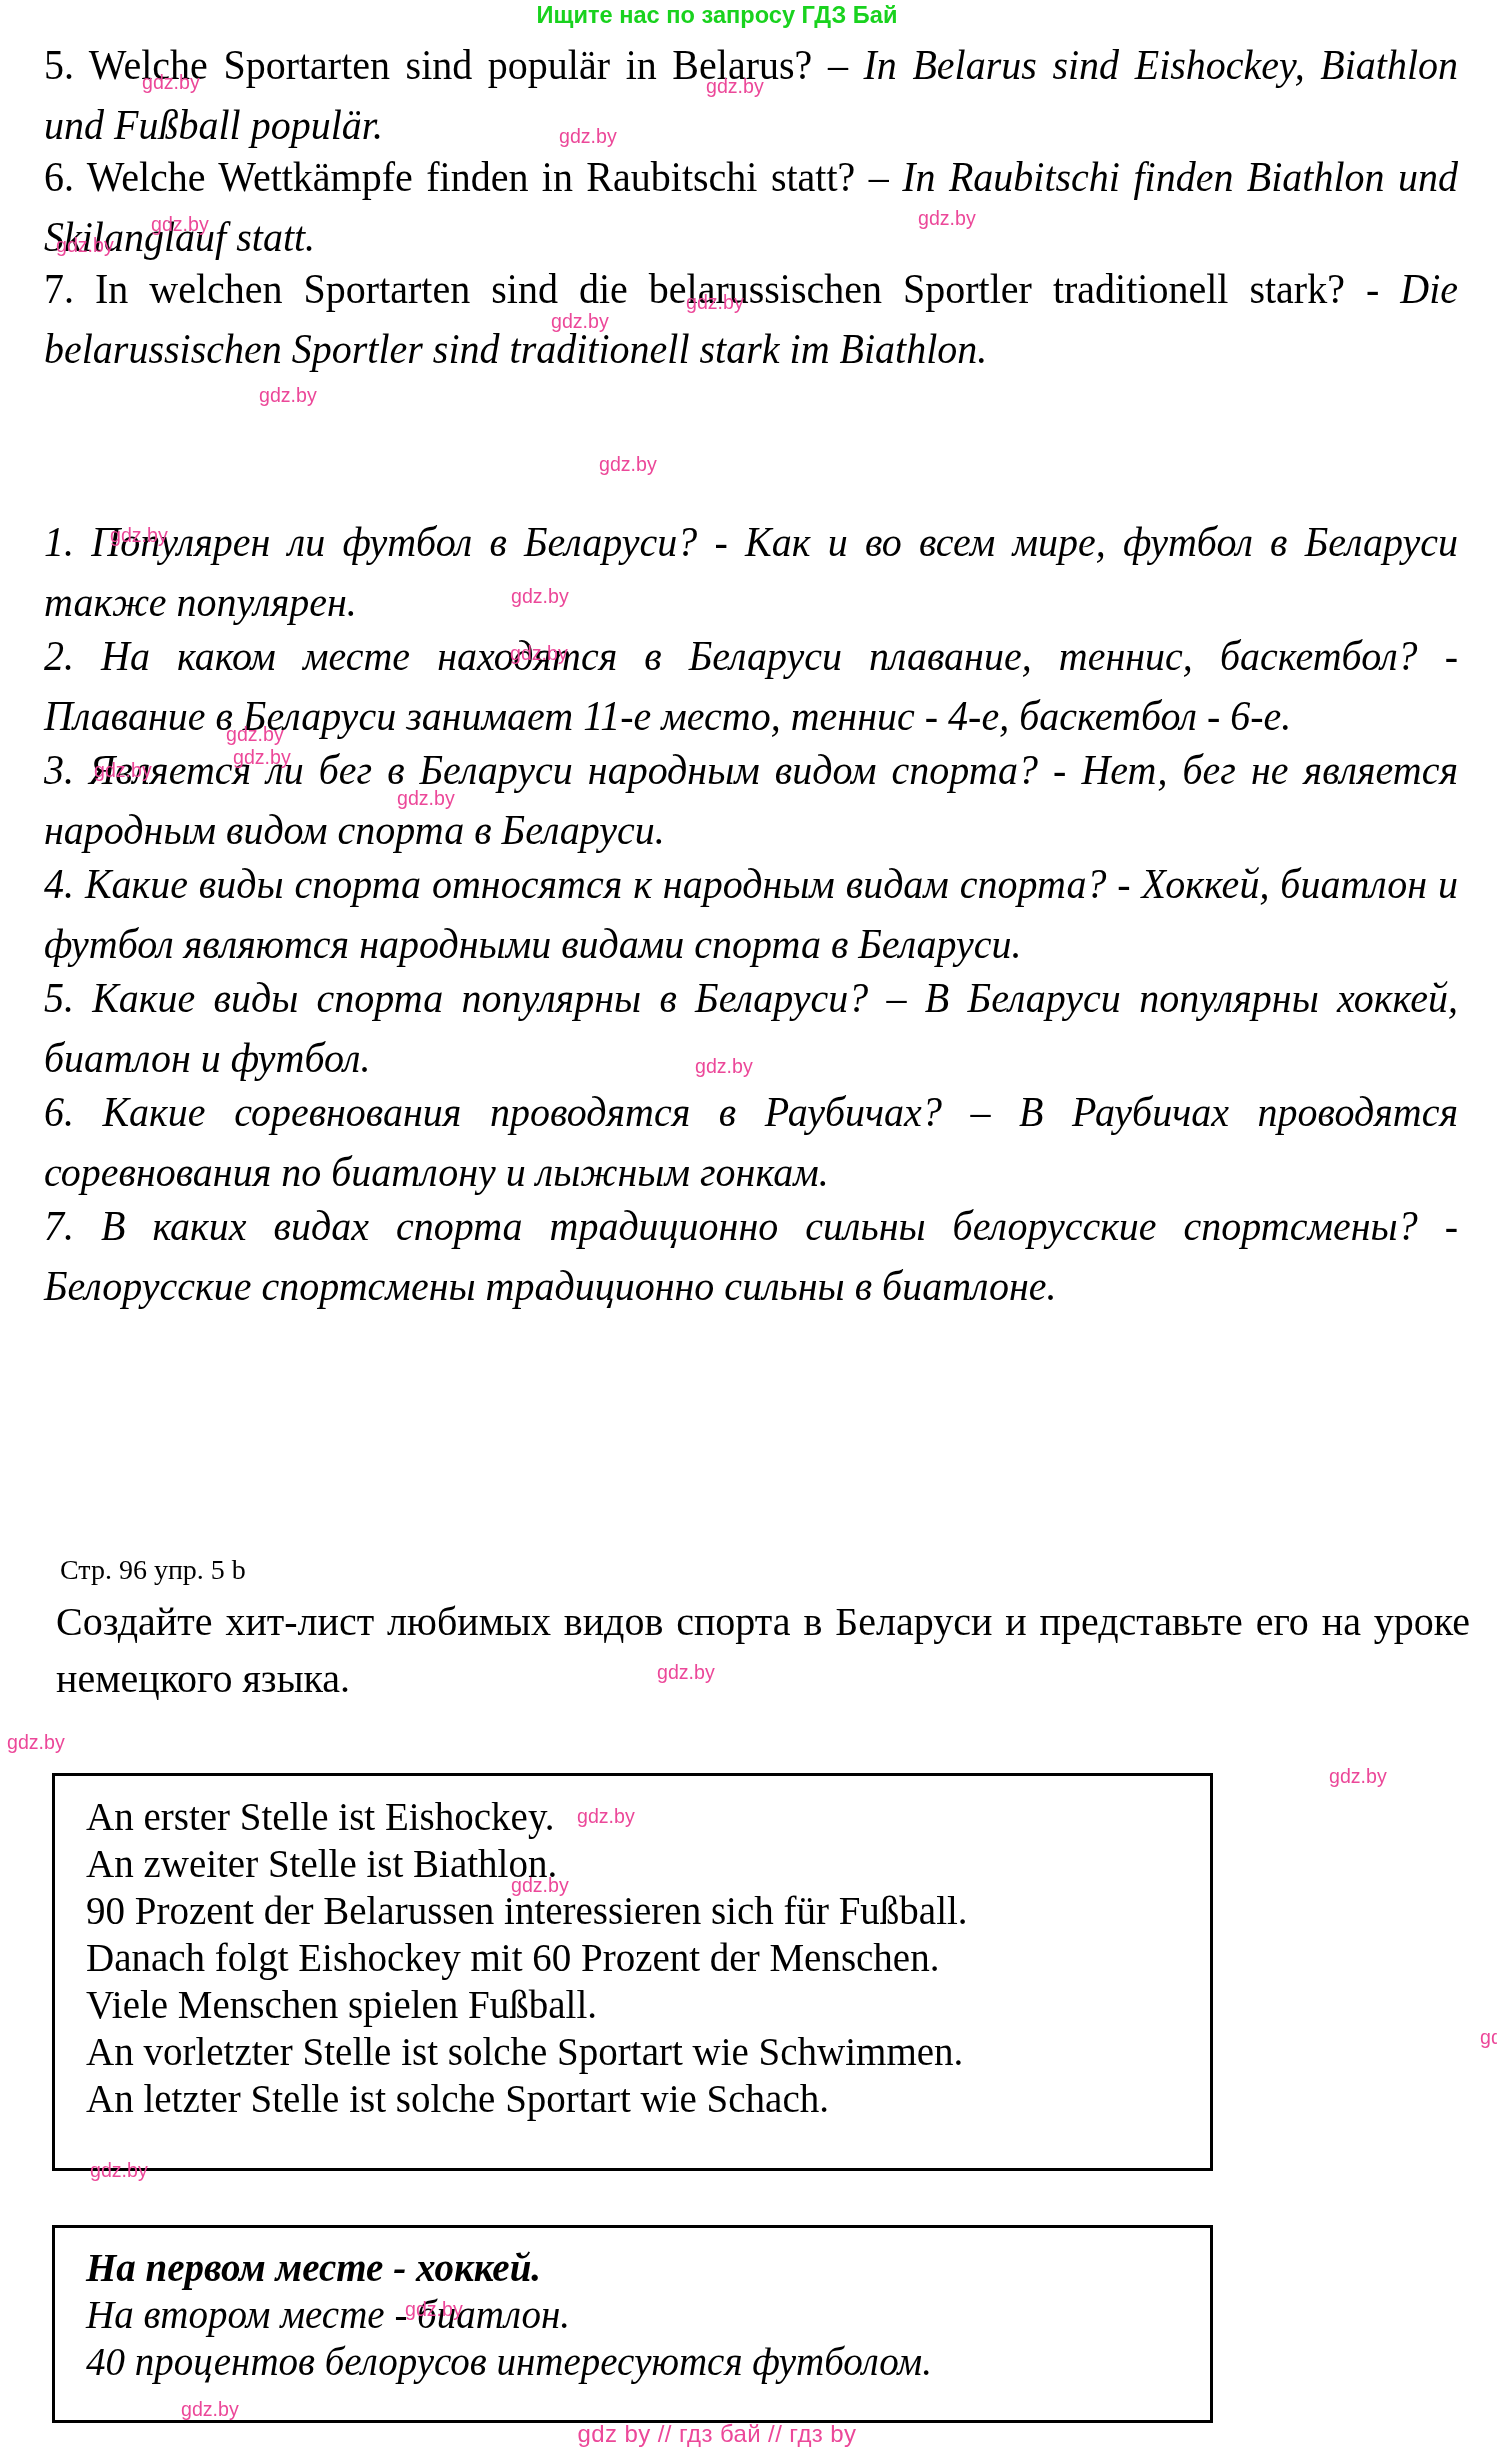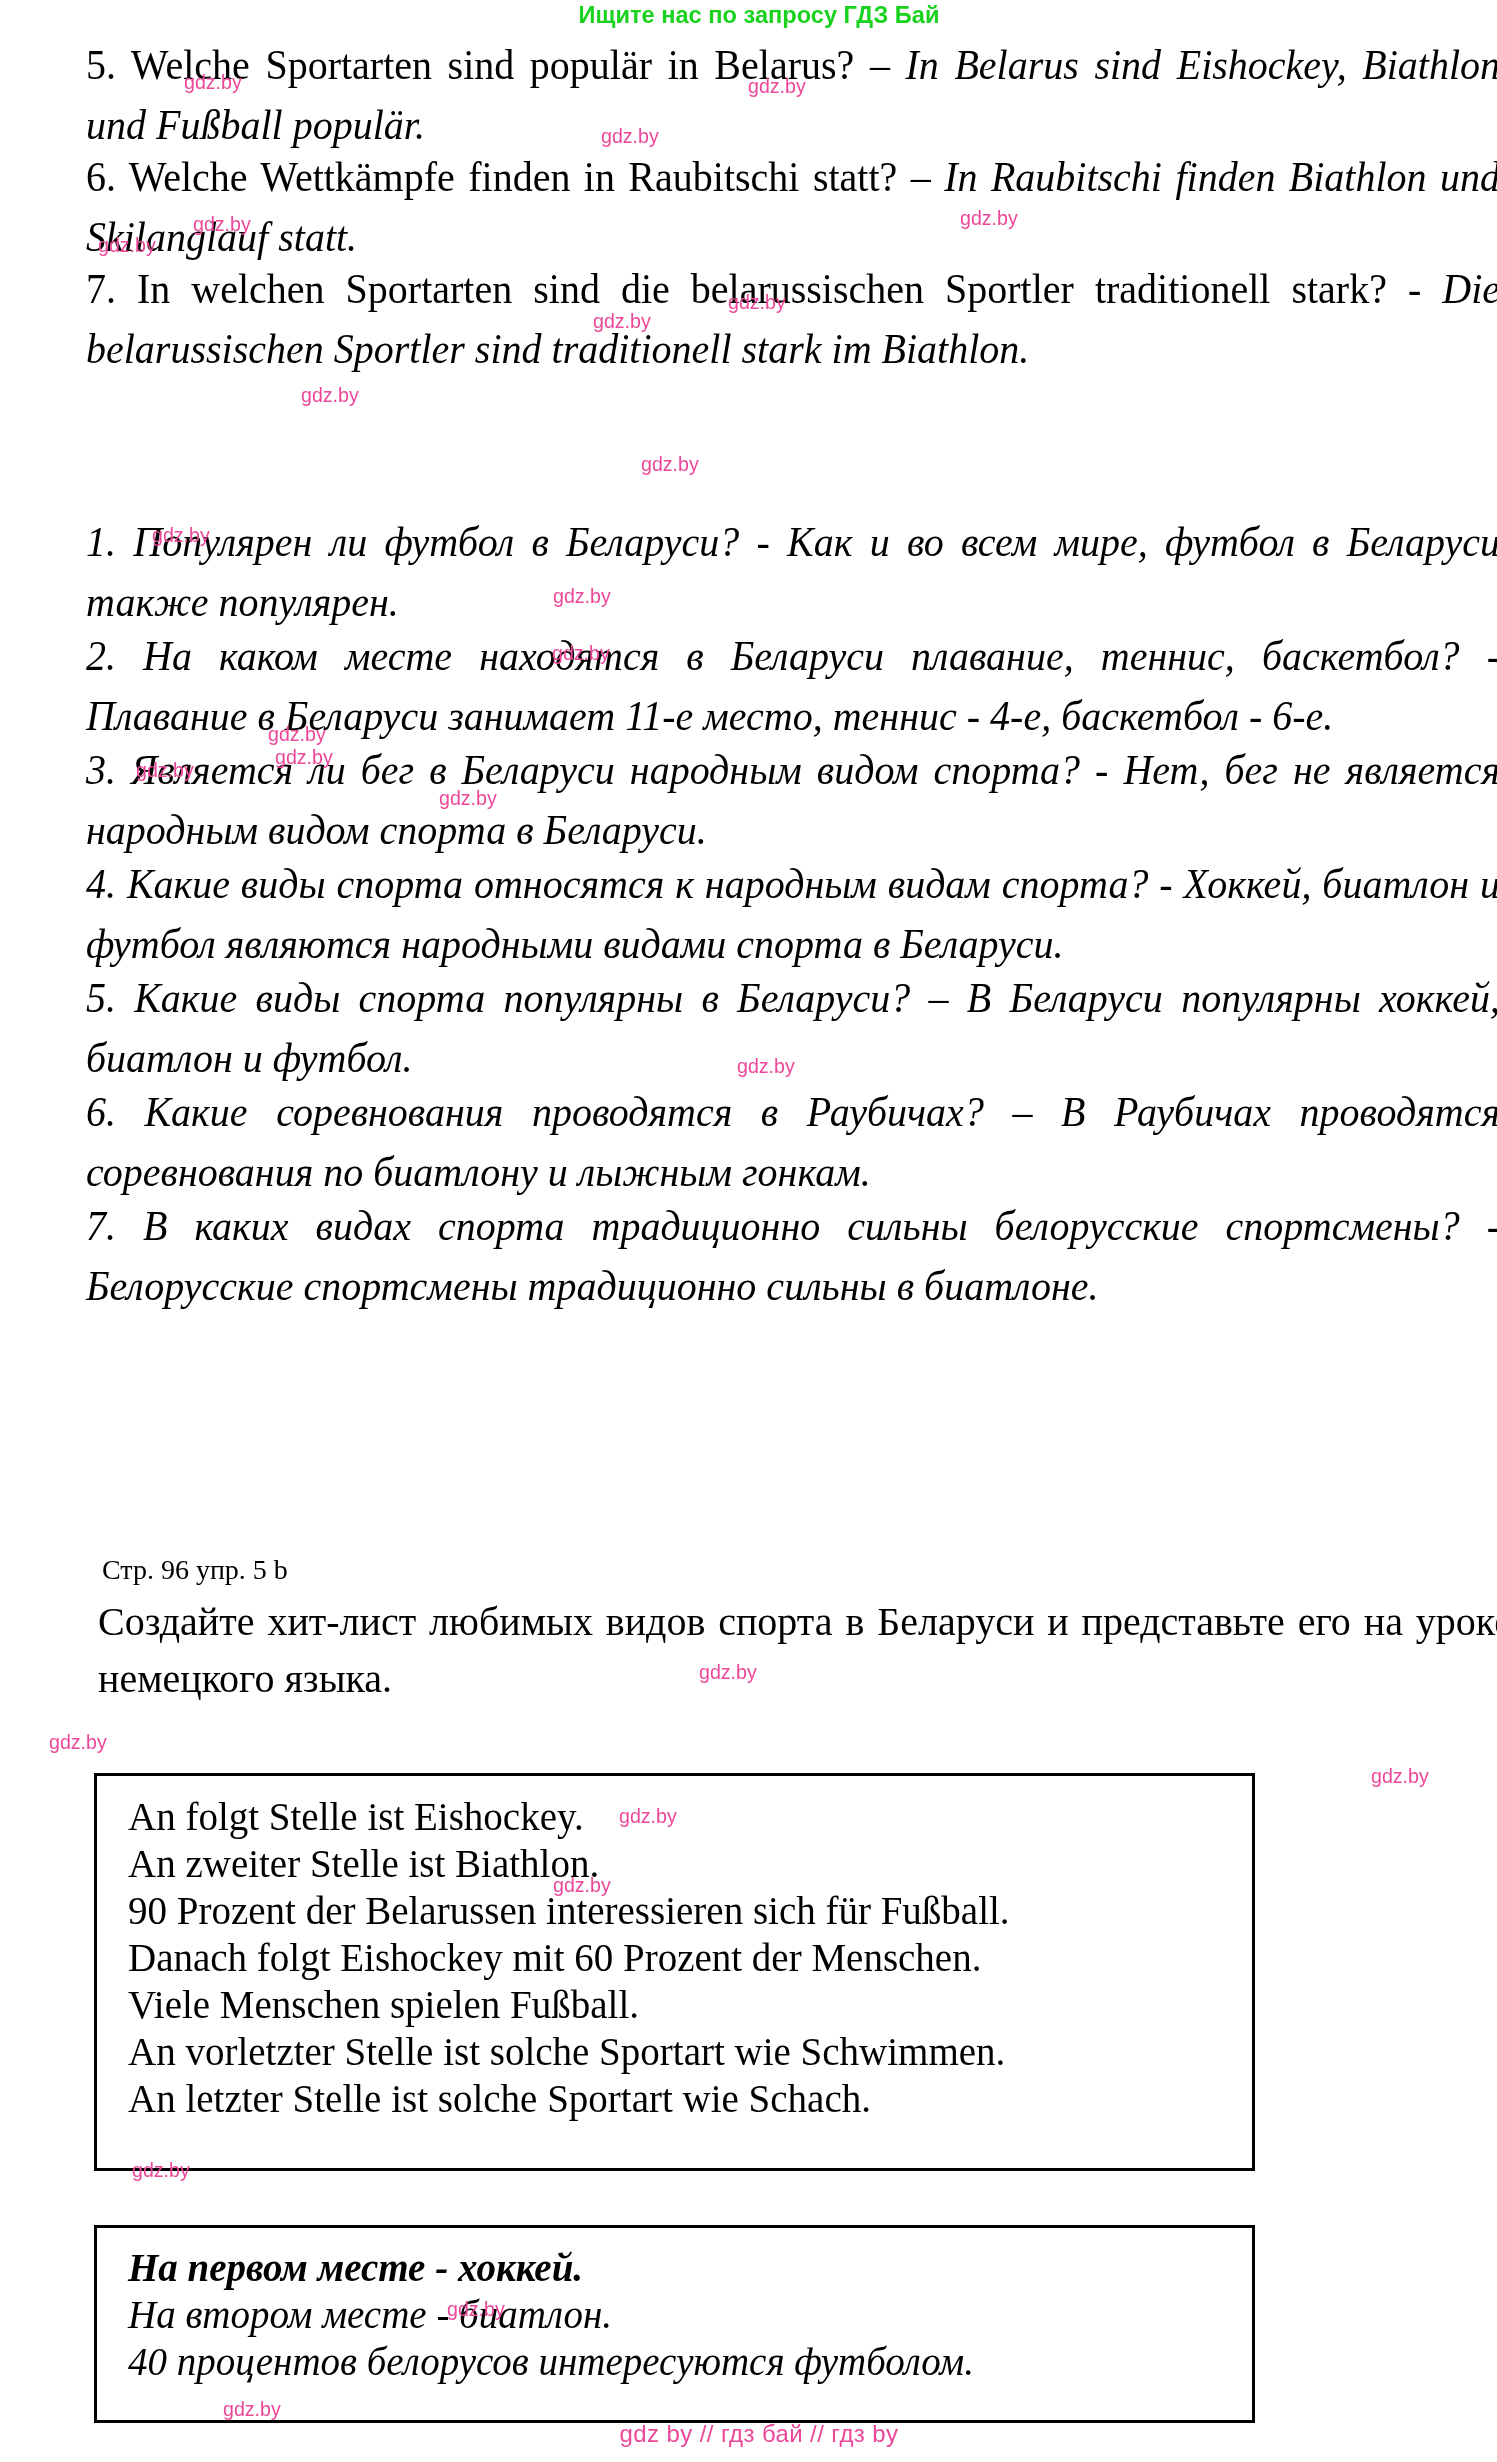--- a/index.html
+++ b/index.html
@@ -31,21 +31,20 @@
     letter-spacing: 0px;
   }
 
   
   .page {
     position: absolute;
     top: 0;
     left: 0;
     width: 1434px;
     height: 2462px;
-    margin-left: 42px;
   }
 
   .qa-block {
     position: absolute;
     left: 44px;
     width: 1414px;
   }
 
   .ln {
     font-size: 40px;
@@ -166,21 +165,21 @@
     <p class="ln">5. Какие виды спорта популярны в Беларуси? – В Беларуси популярны хоккей, биатлон и футбол.</p>
     <p class="ln">6. Какие соревнования проводятся в Раубичах? – В Раубичах проводятся соревнования по биатлону и лыжным гонкам.</p>
     <p class="ln">7. В каких видах спорта традиционно сильны белорусские спортсмены? - Белорусские спортсмены традиционно сильны в биатлоне.</p>
   </div>
 
   <div id="task-heading">Стр. 96 упр. 5 b</div>
 
   <div id="task-prompt">Создайте хит-лист любимых видов спорта в Беларуси и представьте его на уроке немецкого языка.</div>
 
   <div class="answer-box" id="box-german">
-    <p class="bl">An folgt Stelle ist Eishockey.</p>
+    <p class="bl">An erster Stelle ist Eishockey.</p>
     <p class="bl">An zweiter Stelle ist Biathlon.</p>
     <p class="bl">90 Prozent der Belarussen interessieren sich für Fußball.</p>
     <p class="bl">Danach folgt Eishockey mit 60 Prozent der Menschen.</p>
     <p class="bl">Viele Menschen spielen Fußball.</p>
     <p class="bl">An vorletzter Stelle ist solche Sportart wie Schwimmen.</p>
     <p class="bl">An letzter Stelle ist solche Sportart wie Schach.</p>
   </div>
 
   <div class="answer-box" id="box-russian">
     <p class="bl">На первом месте - хоккей.</p>

